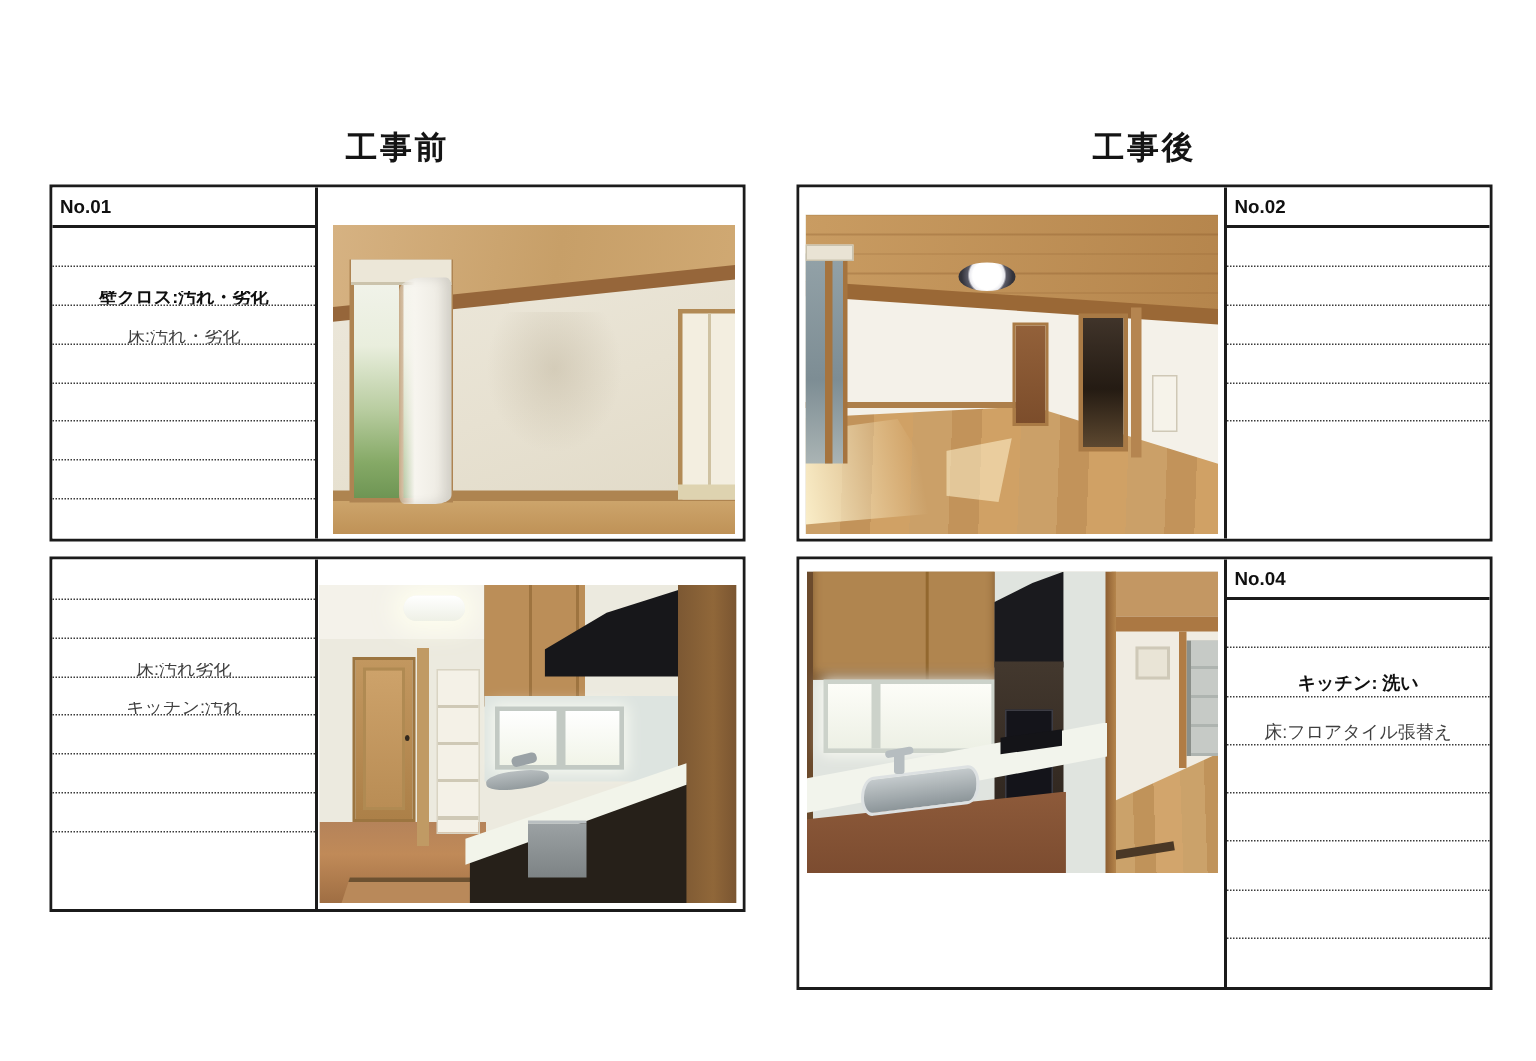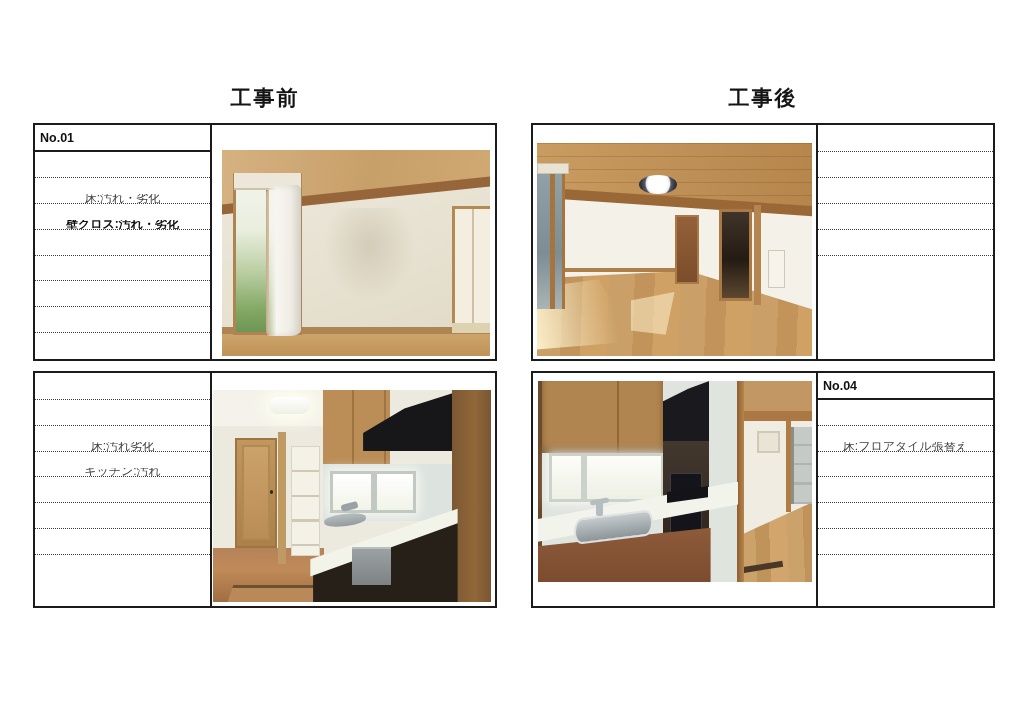--- a/index.html
+++ b/index.html
@@ -8,21 +8,21 @@
 
   .page-title{position:absolute;text-align:center;font-size:21px;font-weight:bold;
               letter-spacing:2px;color:#141414;}
   #title-before{left:33px;top:84px;width:464px;}
   #title-after{left:531px;top:84px;width:464px;}
 
   .panel{position:absolute;border:2px solid #1b1b1b;display:flex;box-sizing:border-box;background:#fff;}
   #p1{left:33px;top:123px;width:464px;height:238px;}
   #p2{left:531px;top:123px;width:464px;height:238px;}
   #p3{left:33px;top:371px;width:464px;height:237px;}
-  #p4{left:531px;top:371px;width:464px;height:237px;}
+  #p4{left:531px;top:371px;width:464px;height:289px;}
 
   .rec-table{width:177px;box-sizing:border-box;display:grid;grid-template-rows:27px repeat(8,1fr);background:#fff;gap:16px;}
   .rec-table.left{border-right:2px solid #1b1b1b;}
   .rec-table.right{border-left:2px solid #1b1b1b;}
   .t-row{border-bottom:1px dotted #3a3a3a;display:flex;align-items:center;justify-content:center;
          font-size:12px;color:#3f3f3f;white-space:nowrap;overflow:hidden;}
   .t-row:last-child{border-bottom:none;}
   .no-row{justify-content:flex-start;padding-left:5px;font-weight:bold;font-size:12.5px;
           color:#101010;border-bottom:2px solid #1b1b1b;}
   .strong{font-weight:bold;color:#101010;}
@@ -166,22 +166,22 @@
 
 <div id="sheet">
 
   <div class="page-title" id="title-before">工事前</div>
   <div class="page-title" id="title-after">工事後</div>
 
   <div class="panel" id="p1">
     <div class="rec-table left">
       <div class="t-row no-row">No.01</div>
       <div class="t-row"></div>
+      <div class="t-row strong">壁クロス:汚れ・劣化</div>
       <div class="t-row">床:汚れ・劣化</div>
-      <div class="t-row strong">壁クロス:汚れ・劣化</div>
       <div class="t-row"></div>
       <div class="t-row"></div>
       <div class="t-row"></div>
       <div class="t-row"></div>
       <div class="t-row"></div>
     </div>
     <div class="photo-cell">
       <div class="photo" id="ph1">
         <div class="s1-wall"></div>
         <div class="s1-stain"></div>
@@ -217,20 +217,21 @@
           <div class="s2-lwin-bar"></div>
           <div class="s2-lwin-box"></div>
         </div>
         <div class="s2-door"></div>
         <div class="s2-open"></div>
         <div class="s2-rtrim"></div>
         <div class="s2-rdoor"></div>
       </div>
     </div>
     <div class="rec-table right">
+      <div class="t-row no-row">No.02</div>
       <div class="t-row"></div>
       <div class="t-row"></div>
       <div class="t-row"></div>
       <div class="t-row"></div>
       <div class="t-row"></div>
       <div class="t-row"></div>
     </div>
   </div>
 
   <div class="panel" id="p3">
@@ -298,20 +299,21 @@
         <div class="s4-counter"></div>
         <div class="s4-cook"></div>
         <div class="s4-sink"></div>
         <div class="s4-faucet"></div>
         <div class="s4-spout"></div>
       </div>
     </div>
     <div class="rec-table right">
       <div class="t-row no-row">No.04</div>
       <div class="t-row"></div>
+      <div class="t-row strong">キッチン: 洗い</div>
       <div class="t-row">床:フロアタイル張替え</div>
       <div class="t-row"></div>
       <div class="t-row"></div>
       <div class="t-row"></div>
       <div class="t-row"></div>
       <div class="t-row"></div>
     </div>
   </div>
 
 </div>

